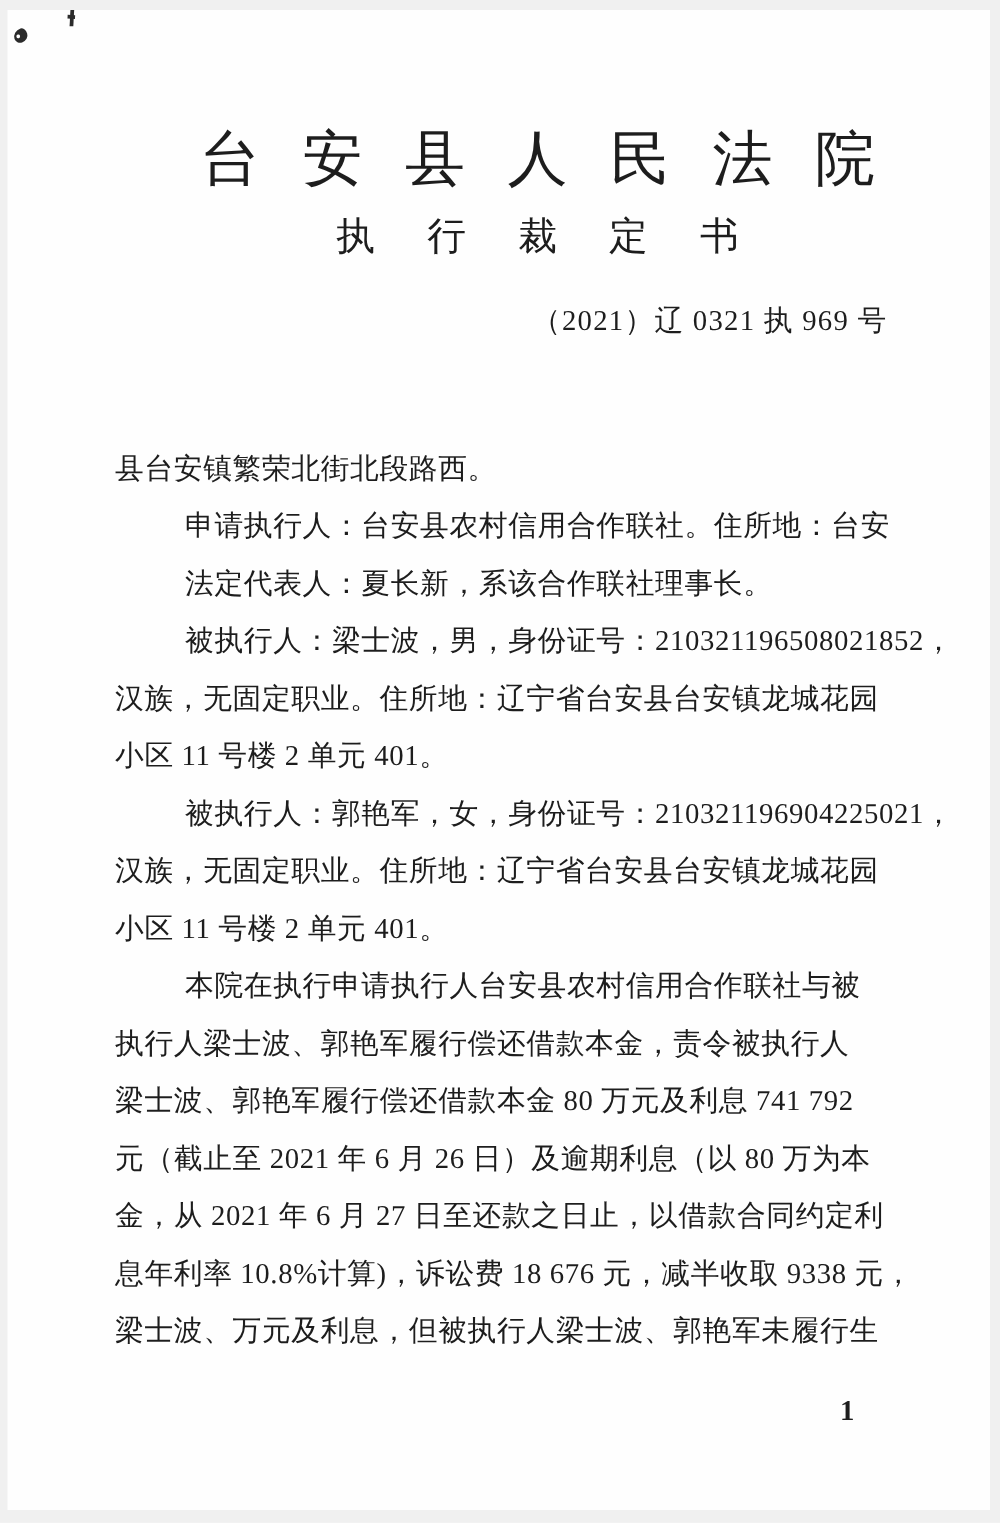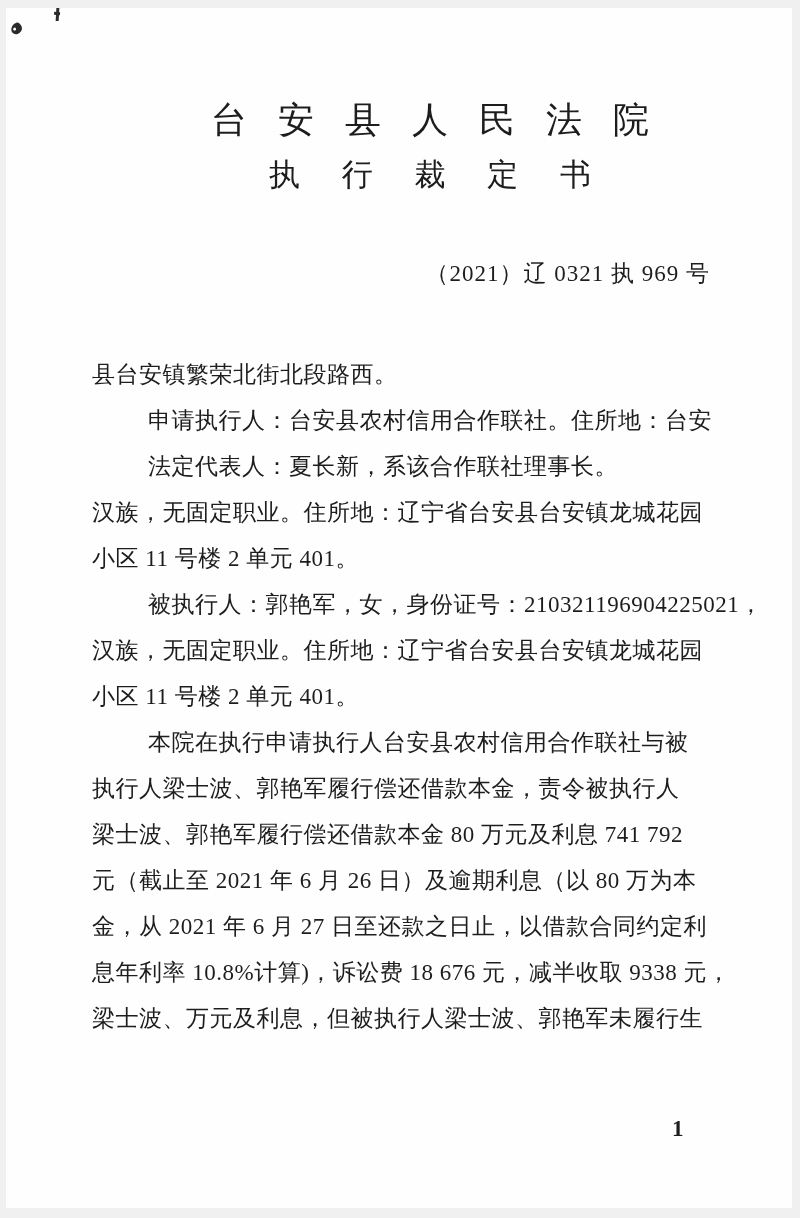--- a/index.html
+++ b/index.html
@@ -53,38 +53,38 @@
     background: #2b2b2b;
   }
 
   .title-block {
     position: absolute;
     left: 60px; top: 100px;
     width: 740px;
     text-align: center;
   }
   .court-name {
-    font-size: 36px;
+    font-size: 48px;
     line-height: 1.15;
     letter-spacing: 11px;
     padding-left: 11px; 
     white-space: nowrap;
   }
   .doc-type {
     margin-top: 16px;
     font-size: 31px;
     line-height: 1.15;
     letter-spacing: 17px;
     padding-left: 17px;
     white-space: nowrap;
   }
 
   .case-number {
     position: absolute;
-    right: 90px; top: 258px;
+    right: 90px; top: 241px;
     font-size: 23px;
     letter-spacing: 1px;
     white-space: nowrap;
   }
 
   .body-text {
     position: absolute;
     left: 92px; top: 352px;
     width: 642px;
     font-size: 23px;
@@ -120,20 +120,21 @@
 
   <div class="body-text">
       <div class="para">
         <div class="line">县台安镇繁荣北街北段路西。</div>
         <div class="line first">申请执行人：台安县农村信用合作联社。住所地：台安</div>
       </div>
       <div class="para">
         <div class="line first">法定代表人：夏长新，系该合作联社理事长。</div>
       </div>
       <div class="para">
+        <div class="line first">被执行人：梁士波，男，身份证号：210321196508021852，</div>
         <div class="line">汉族，无固定职业。住所地：辽宁省台安县台安镇龙城花园</div>
         <div class="line">小区 11 号楼 2 单元 401。</div>
       </div>
       <div class="para">
         <div class="line first">被执行人：郭艳军，女，身份证号：210321196904225021，</div>
         <div class="line">汉族，无固定职业。住所地：辽宁省台安县台安镇龙城花园</div>
         <div class="line">小区 11 号楼 2 单元 401。</div>
       </div>
       <div class="para">
         <div class="line first">本院在执行申请执行人台安县农村信用合作联社与被</div>

